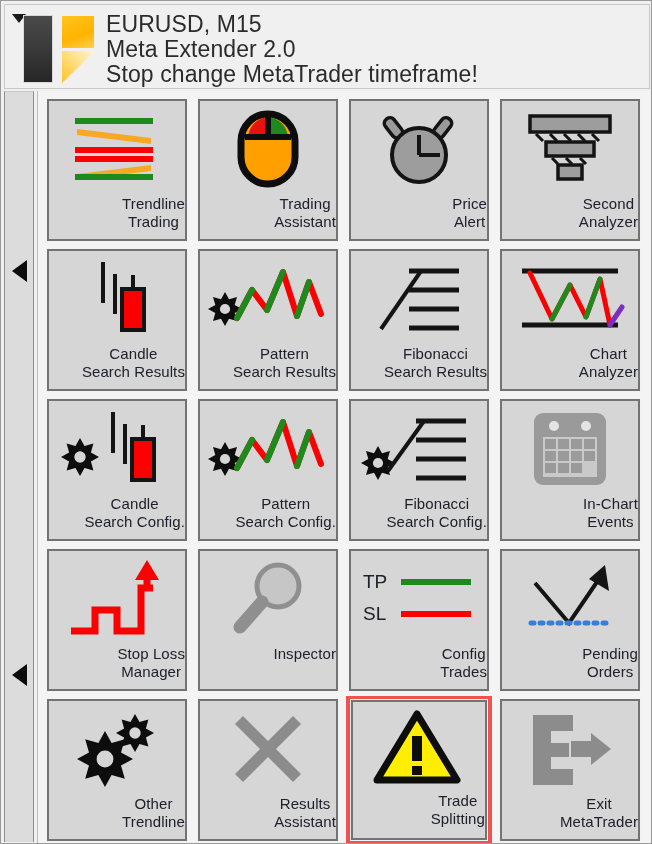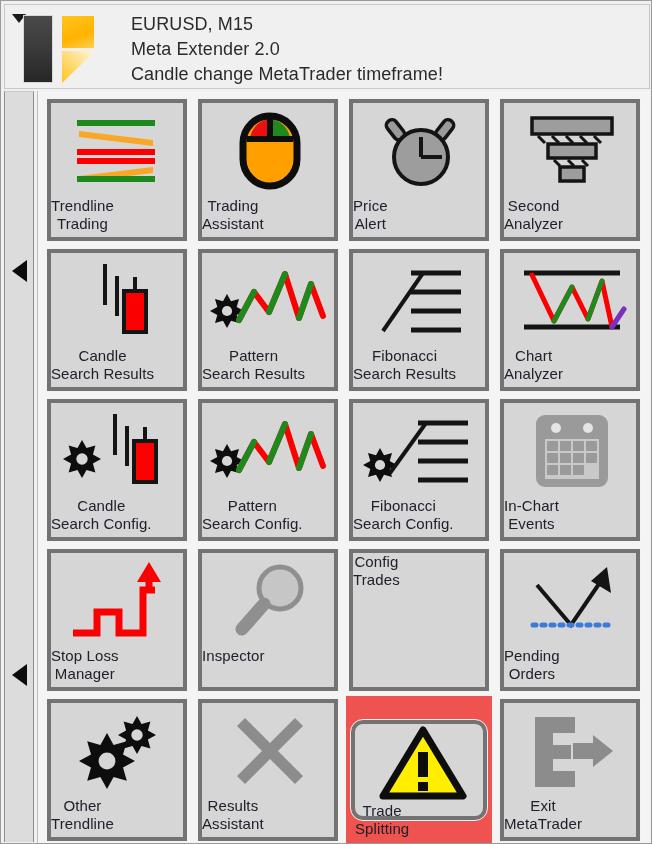--- a/index.html
+++ b/index.html
@@ -65,25 +65,24 @@
     clip-path: polygon(0 0, 100% 100%, 0 100%);
     transform: scaleY(-1);
   }
 
   #header-text {
     position: absolute;
     left: 101px; top: 7px;
     line-height: 25px;
   }
   #header-text .hline {
-    font-size: 18px;
+    font-size: 23px;
     color: #2b2b2b;
     white-space: nowrap;
     letter-spacing: 0.1px;
-    margin-left: 25px;
   }
 
   
   #sidebar-rail {
     position: absolute;
     left: 3px; top: 90px;
     width: 30px; height: 751px;
     background: #dcdcdc;
     border-left: 1px solid #8e8e8e;
     border-right: 1px solid #8e8e8e;
@@ -121,31 +120,31 @@
     display: flex; align-items: center; justify-content: center;
   }
   .grid-cell.highlighted {
     border: 4px solid #ef5350;
     background: #ef5350;
   }
 
   .tool-button {
     width: 140px; height: 142px;
     background: #d6d6d6;
-    border: 4px solid #737373;
+    border: 2px solid #737373;
     outline: 1px solid #f2f2f2;
     display: flex;
     flex-direction: column;
-    align-items: flex-start;
+    align-items: flex-end;
     justify-content: flex-start;
     cursor: pointer;
     user-select: none;
   }
   .grid-cell.highlighted .tool-button {
-    width: 136px; height: 100px; border-radius: 12px;
+    width: 136px; height: 140px;
   }
 
   .tool-icon {
     width: 136px; height: 92px;
     display: flex; align-items: center; justify-content: center;
     margin-top: 2px;
   }
   .grid-cell.highlighted .tool-icon { height: 88px; }
 
   .tool-label {
@@ -170,21 +169,21 @@
 
     <div id="logo-box">
       <div class="logo-dark"></div>
       <div class="logo-square"></div>
       <div class="logo-tri"></div>
     </div>
 
     <div id="header-text">
       <div class="hline">EURUSD, M15</div>
       <div class="hline">Meta Extender 2.0</div>
-      <div class="hline">Candle change MetaTrader timeframe!</div>
+      <div class="hline">Stop change MetaTrader timeframe!</div>
     </div>
   </div>
 
   <div id="sidebar-rail">
     <div class="rail-arrow" id="rail-arrow-top"></div>
     <div class="rail-arrow" id="rail-arrow-bottom"></div>
   </div>
 
   <div id="button-grid">
       <div class="grid-cell">
@@ -404,20 +403,28 @@
             <svg width="84" height="80" viewBox="0 0 84 80">
         <circle cx="52" cy="27" r="21" fill="#c6c6c6" stroke="#8f8f8f" stroke-width="5"></circle>
         <line x1="36" y1="43" x2="14" y2="68" stroke="#8f8f8f" stroke-width="13" stroke-linecap="round"></line>
       </svg>
           </div>
           <div class="tool-label">Inspector</div>
         </div>
       </div>
       <div class="grid-cell">
         <div class="tool-button">
+          <div class="tool-icon">
+            <svg width="116" height="62" viewBox="0 0 116 62">
+        <text x="2" y="20" font-family="Liberation Sans, sans-serif" font-size="19" fill="#20202c">TP</text>
+        <line x1="40" y1="14" x2="110" y2="14" stroke="#1e8a1e" stroke-width="6"></line>
+        <text x="2" y="52" font-family="Liberation Sans, sans-serif" font-size="19" fill="#20202c">SL</text>
+        <line x1="40" y1="46" x2="110" y2="46" stroke="#fb0000" stroke-width="6"></line>
+      </svg>
+          </div>
           <div class="tool-label">Config
 Trades</div>
         </div>
       </div>
       <div class="grid-cell">
         <div class="tool-button">
           <div class="tool-icon">
             <svg width="94" height="76" viewBox="0 0 94 76">
         <polyline points="12,22 46,62 76,18" fill="none" stroke="#141414" stroke-width="4"></polyline>
         <polygon points="82,4 86,30 66,18" fill="#141414"></polygon>

